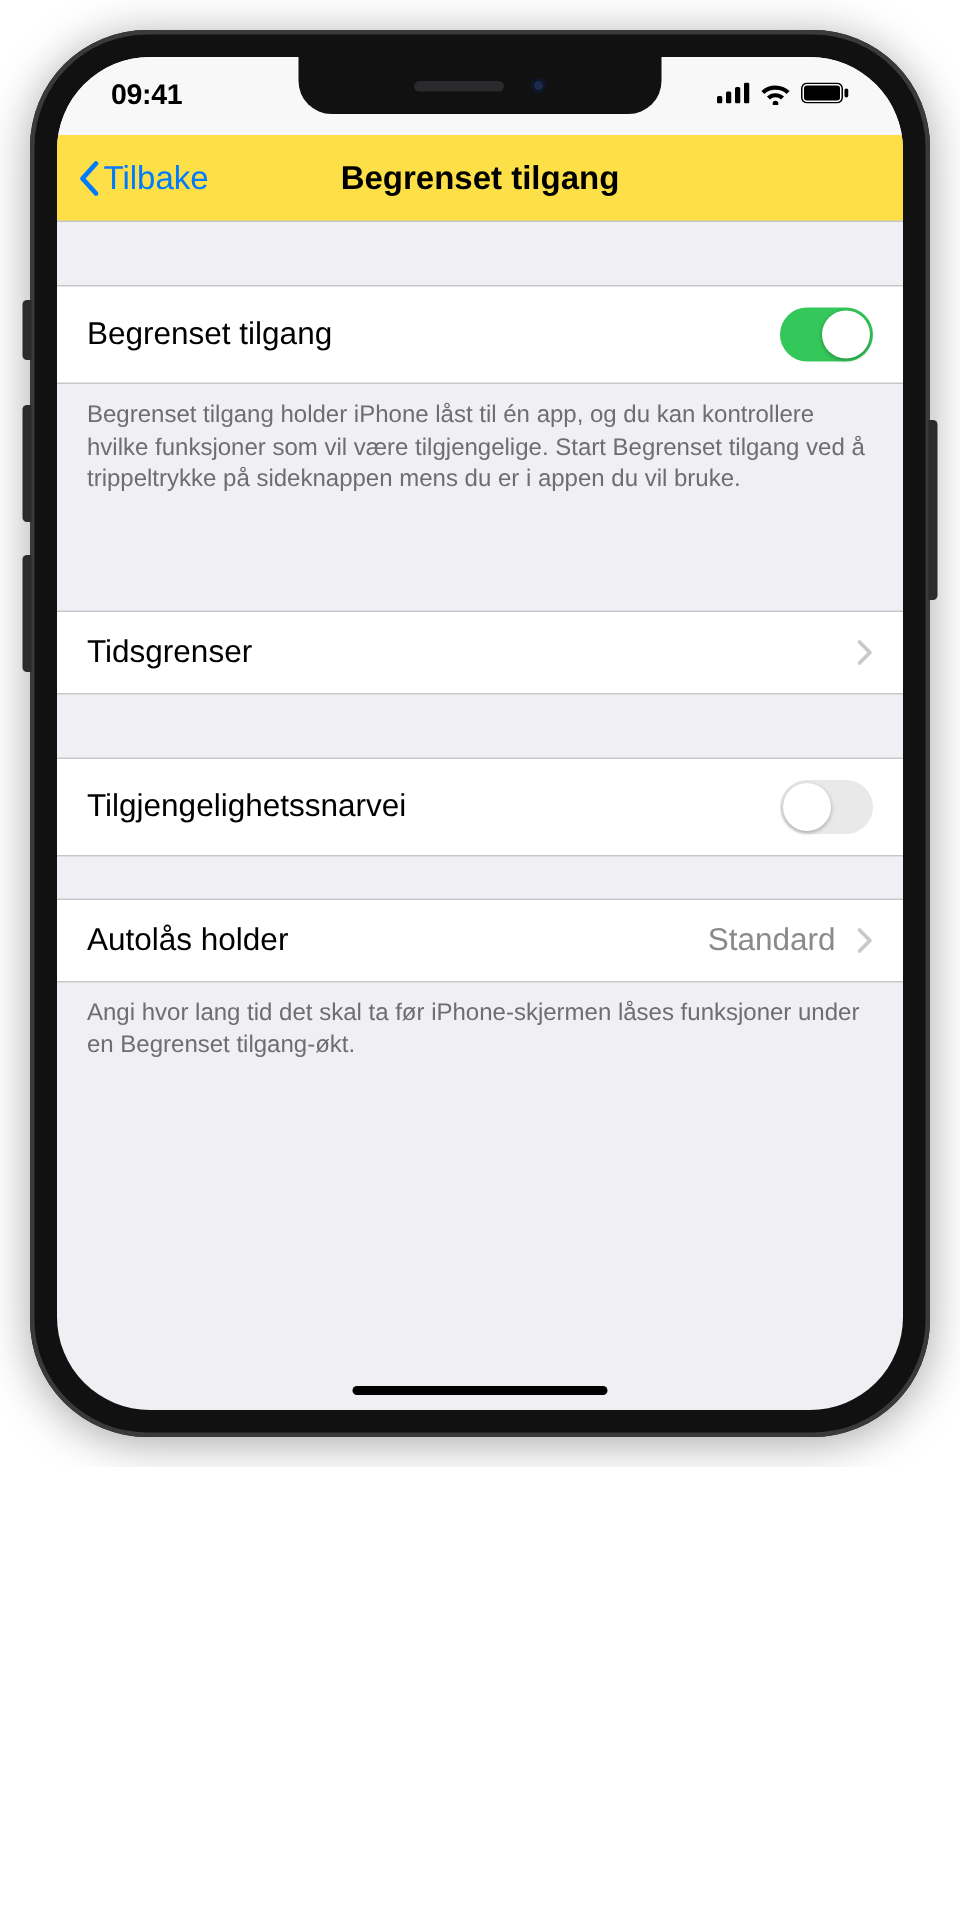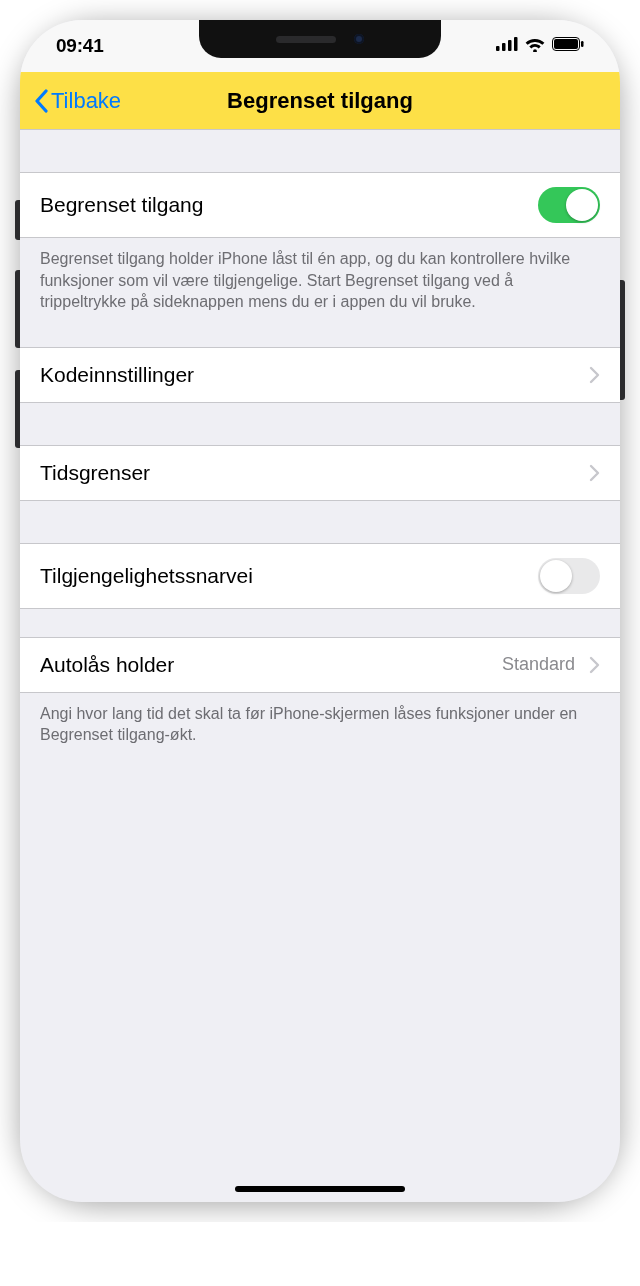--- a/index.html
+++ b/index.html
@@ -5,23 +5,24 @@
   * { margin: 0; padding: 0; box-sizing: border-box; -webkit-font-smoothing: antialiased; }
   body {
     font-family: -apple-system, "Helvetica Neue", Helvetica, Arial, sans-serif;
     background: #fff;
     display: flex;
     justify-content: center;
     padding: 20px 0;
   }
   .device {
     width: 600px;
-    height: 1182px;
+    height: 938px;
     background: #111;
     border-radius: 78px;
+    padding: 18px;
     box-shadow: 0 4px 30px rgba(0,0,0,.35), inset 0 0 0 3px #3a3a3c;
     position: relative;
   }
   .side-btn { position:absolute; background:#2b2b2d; }
   .side-btn.mute   { left:-5px;  top:180px; width:6px; height:40px; border-radius:3px 0 0 3px; }
   .side-btn.volup  { left:-5px;  top:250px; width:6px; height:78px; border-radius:3px 0 0 3px; }
   .side-btn.voldn  { left:-5px;  top:350px; width:6px; height:78px; border-radius:3px 0 0 3px; }
   .side-btn.power  { right:-5px; top:260px; width:6px; height:120px; border-radius:0 3px 3px 0; }
 
   .screen {
@@ -79,21 +80,21 @@
   .cell {
     background:#fff;
     border-top:1px solid #c7c7cb;
     border-bottom:1px solid #c7c7cb;
     min-height:56px;
     padding: 14px 20px;
     display:flex; align-items:center; justify-content:space-between;
     font-size:21px; color:#000;
   }
   .cell.clickable { cursor:pointer; }
-  .cell .value { color:#8a8a8e; font-size:18px; margin-right:8px; }
+  .cell .value { color:#8a8a8e; font-size:21px; margin-right:8px; }
   .cell .chevron-right svg { display:block; }
   .cell .right { display:flex; align-items:center; gap:6px; }
 
   .footer {
     padding: 10px 20px 6px;
     font-size:16px; line-height:1.35;
     color:#6d6d72;
   }
 
   
@@ -176,30 +177,20 @@
       <div class="group-spacer"></div>
       <div class="cell">
         <span>Begrenset tilgang</span>
         <span class="toggle on">
             <span class="knob"></span>
           </span>
       </div>
       <div class="footer">Begrenset tilgang holder iPhone låst til én app, og du kan kontrollere hvilke funksjoner som vil være tilgjengelige. Start Begrenset tilgang ved å trippeltrykke på sideknappen mens du er i appen du vil bruke.</div>
 
       <div class="group-spacer" style="height:28px"></div>
-      <div class="cell clickable">
-        <span>Kodeinnstillinger</span>
-        <span class="right">
-          <span class="chevron-right">
-            <svg width="11" height="18" viewBox="0 0 11 18">
-                <path d="M2 2 L9 9 L2 16" fill="none" stroke="#c7c7cc" stroke-width="2.4" stroke-linecap="round" stroke-linejoin="round"></path>
-              </svg>
-          </span>
-        </span>
-      </div>
 
       <div class="group-spacer" style="height:42px"></div>
       <div class="cell clickable">
         <span>Tidsgrenser</span>
         <span class="right">
           <span class="chevron-right">
             <svg width="11" height="18" viewBox="0 0 11 18">
                 <path d="M2 2 L9 9 L2 16" fill="none" stroke="#c7c7cc" stroke-width="2.4" stroke-linecap="round" stroke-linejoin="round"></path>
               </svg>
           </span>

